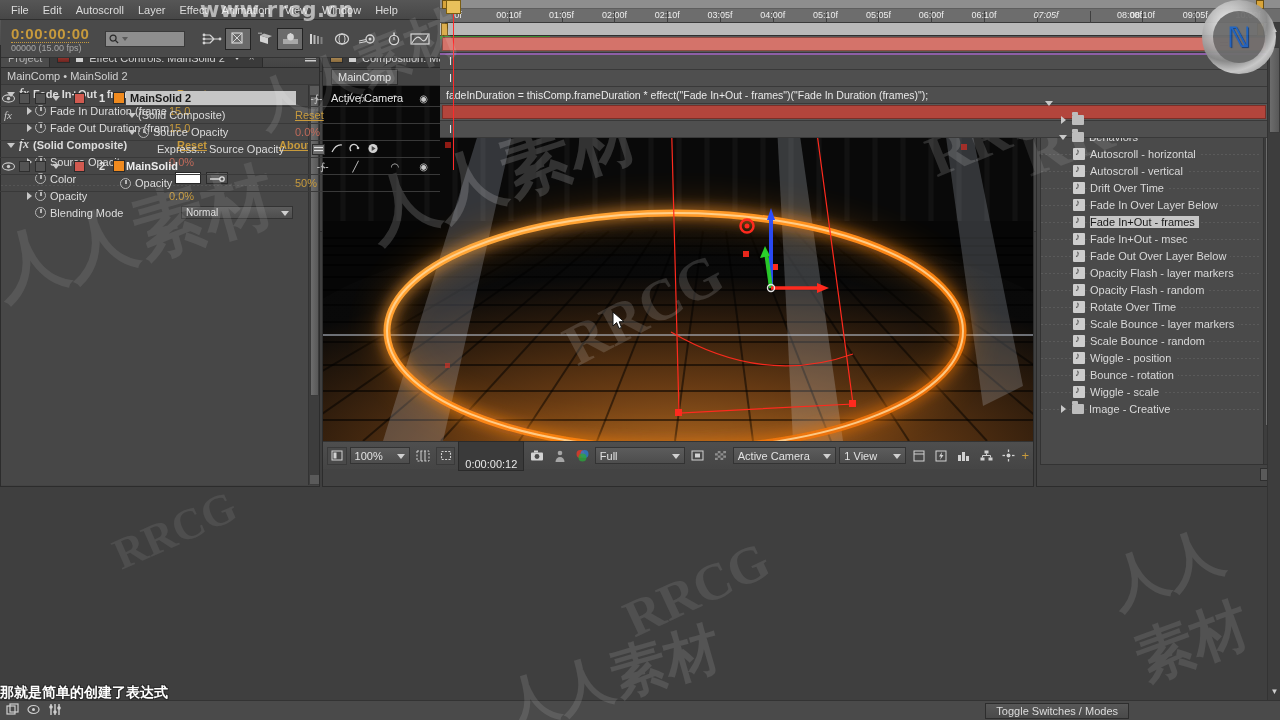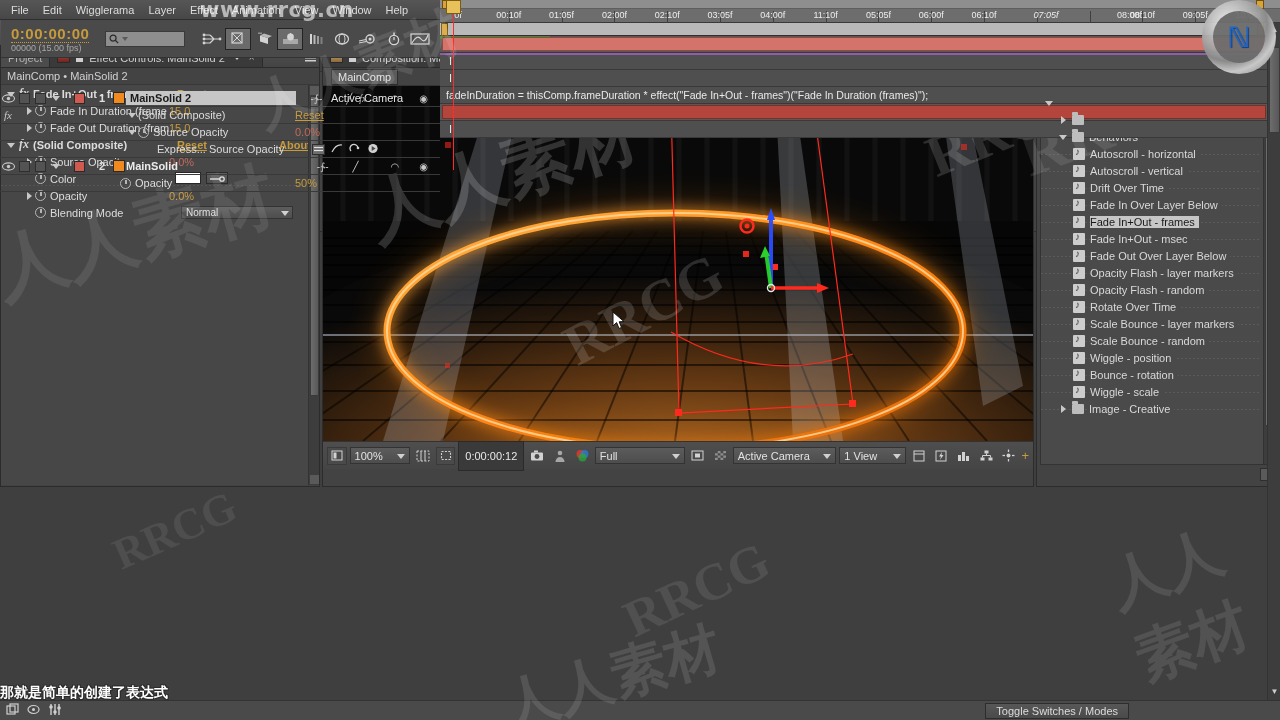--- a/index.html
+++ b/index.html
@@ -112,21 +112,21 @@
   .canvas { position:relative; width:100%; height:355px; background:#000; overflow:hidden; }
   .cv-label { position:absolute; left:8px; top:6px; color:#e8e8e8; font-size:11px; z-index:9; text-shadow:0 1px 1px #000; }
   .comp-bottom { height:28px; background:linear-gradient(#4e4e4e,#454545);
                  display:flex; align-items:center; gap:3px; padding:0 4px; border-top:1px solid #333; }
   .cb-box { height:17px; background:linear-gradient(#5c5c5c,#4d4d4d); border:1px solid #333;
             display:flex; align-items:center; padding:0 4px; color:#e2e2e2; position:relative; }
   .cb-box .arw { margin-left:6px; border-left:4px solid transparent; border-right:4px solid transparent; border-top:5px solid #d0d0d0; }
   .cb-ico { width:20px; height:18px; display:flex; align-items:center; justify-content:center; color:#d6d6d6; }
   .cb-ico.box { border:1px solid #3a3a3a; background:#4a4a4a; }
   .cb-time { height:30px; background:#3a3a3a; border:1px solid #2a2a2a; color:#e8e8e8; padding:0 6px;
-             display:flex; align-items:center; }
+             display:flex; align-items:flex-end; }
 
   
   #fxPresets { left:1036px; top:47px; width:244px; height:440px; }
   .fp-search { margin:4px 3px; height:17px; background:#8e8e8e; border:1px solid #3a3a3a;
                display:flex; align-items:center; gap:4px; padding:0 4px; }
   .fp-list { position:relative; height:372px; background:#4a4a4a; border:1px solid #333;
              margin:0 3px; overflow:hidden; }
   .fp-row { height:17px; display:flex; align-items:center; white-space:nowrap; position:relative;
             padding-right:14px; }
   .fp-row .dash { position:absolute; left:0; right:14px; top:50%; height:1px;
@@ -219,21 +219,21 @@
   .cursor { position:absolute; z-index:40; }
 </style>
 </head>
 <body>
 
 <div id="app">
 
   <div class="menubar">
     <div class="mi">File</div>
     <div class="mi">Edit</div>
-    <div class="mi">Wigglerama</div>
+    <div class="mi">Autoscroll</div>
     <div class="mi">Layer</div>
     <div class="mi">Effect</div>
     <div class="mi">Animation</div>
     <div class="mi">View</div>
     <div class="mi">Window</div>
     <div class="mi">Help</div>
   </div>
 
   <div class="toolbar">
     <div class="grip"></div>
@@ -1156,21 +1156,21 @@
           <div class="tl" style="left: 121.6px;">01:05f</div>
           <div class="tick" style="left: 174.4px;"></div>
           <div class="tl" style="left: 174.4px;">02:00f</div>
           <div class="tick" style="left: 227.2px;"></div>
           <div class="tl" style="left: 227.2px;">02:10f</div>
           <div class="tick" style="left: 280px;"></div>
           <div class="tl" style="left: 280px;">03:05f</div>
           <div class="tick" style="left: 332.8px;"></div>
           <div class="tl" style="left: 332.8px;">04:00f</div>
           <div class="tick" style="left: 385.6px;"></div>
-          <div class="tl" style="left: 385.6px;">11:10f</div>
+          <div class="tl" style="left: 385.6px;">05:10f</div>
           <div class="tick" style="left: 438.4px;"></div>
           <div class="tl" style="left: 438.4px;">05:05f</div>
           <div class="tick" style="left: 491.2px;"></div>
           <div class="tl" style="left: 491.2px;">06:00f</div>
           <div class="tick" style="left: 544px;"></div>
           <div class="tl" style="left: 544px;">06:10f</div>
           <div class="tick" style="left: 596.8px;"></div>
           <div class="tl" style="left: 606px; font-style: italic;">07:05f</div>
           <div class="tick" style="left: 649.6px;"></div>
           <div class="tl" style="left: 649.6px; margin-left: 40px;">08:00f</div>

